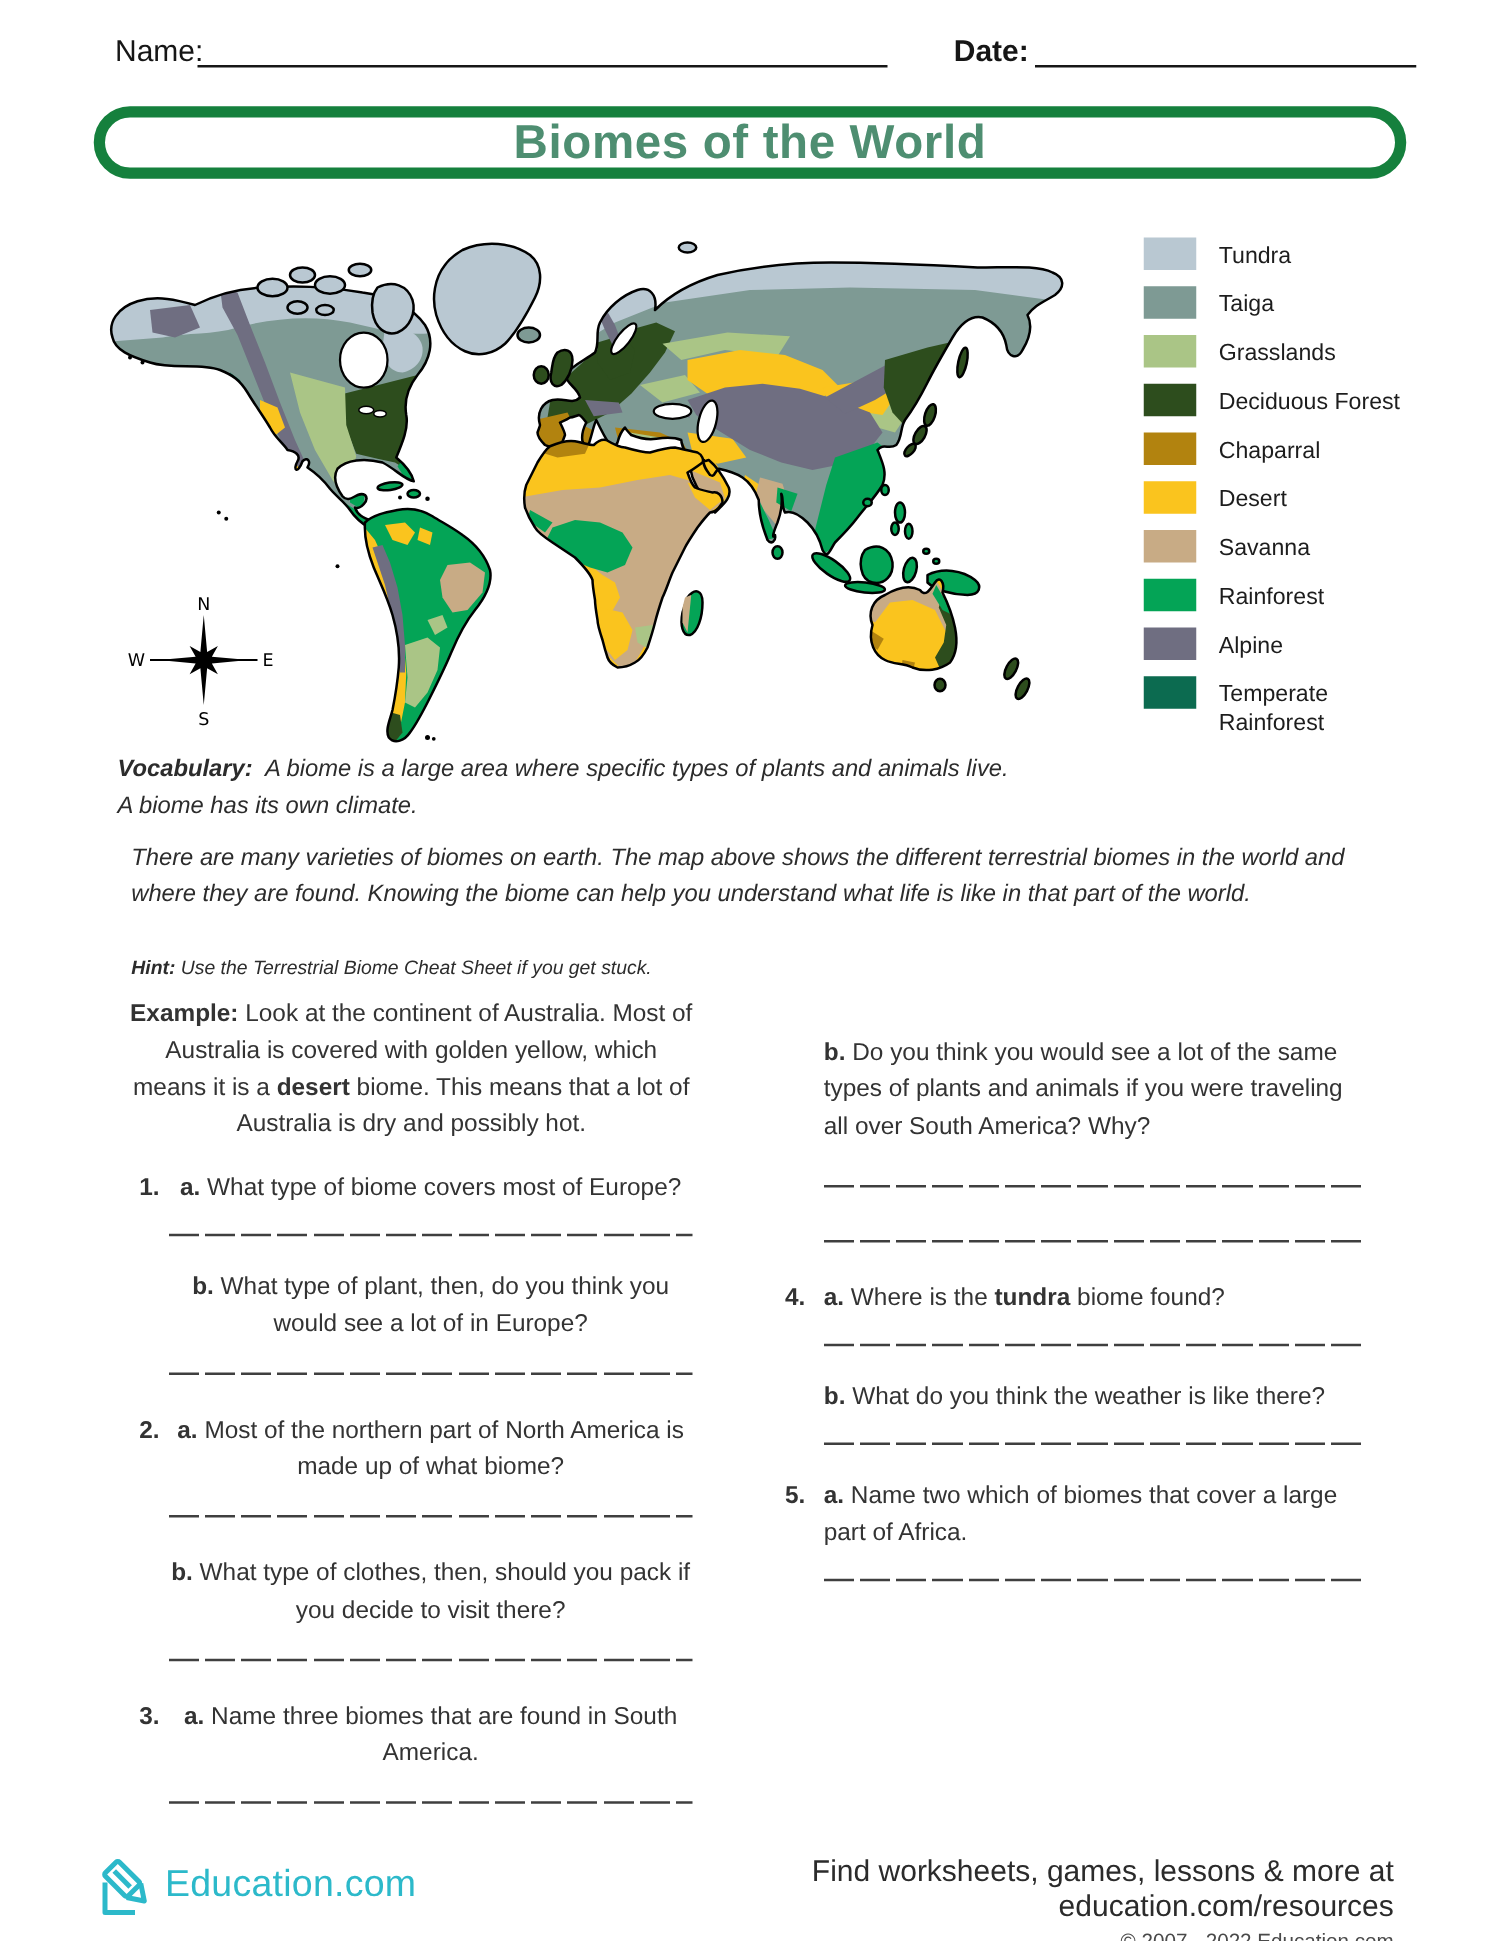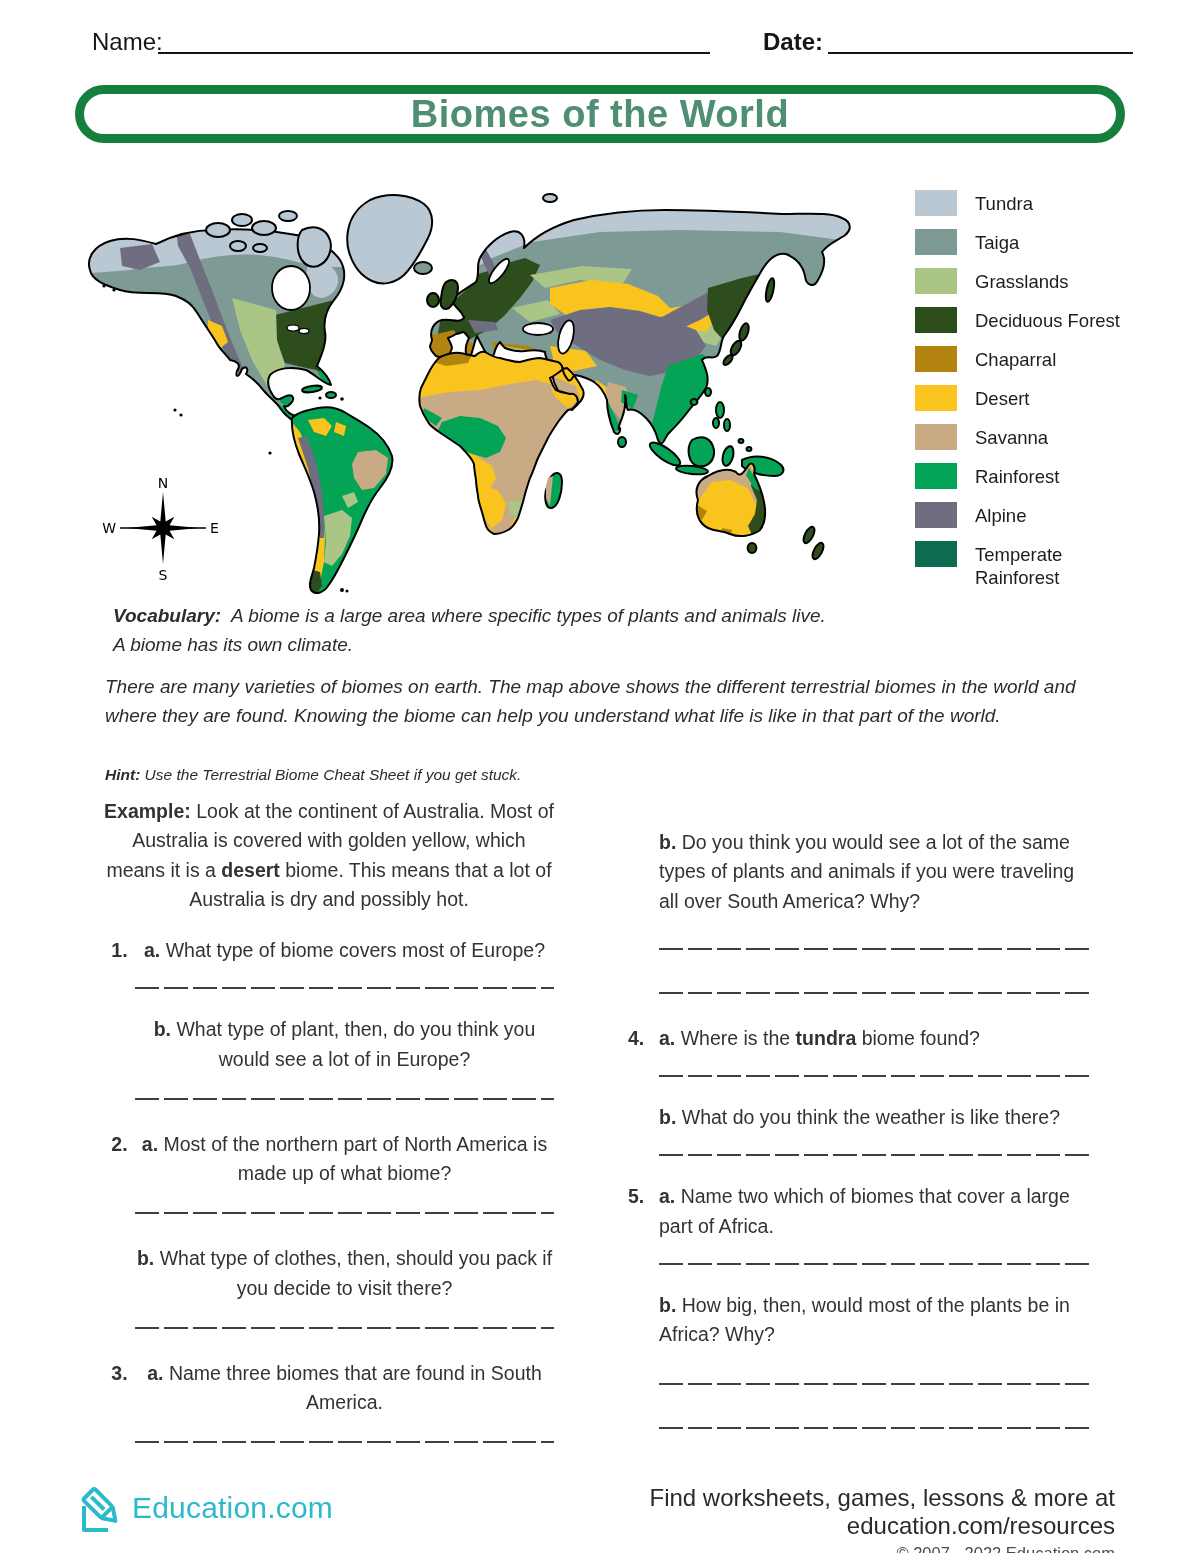--- a/index.html
+++ b/index.html
@@ -319,21 +319,21 @@
   <div class="legend-row">
     <div class="legend-swatch" style="background: rgb(111, 110, 129);"></div>
     <div class="legend-label">Alpine</div>
   </div>
   <div class="legend-row">
     <div class="legend-swatch" style="background: rgb(12, 107, 80);"></div>
     <div class="legend-label" style="width:118px;">Temperate Rainforest</div>
   </div>
 </div>
 
-<div class="abs vocab" style="left:113px; top:601px; width:1010px;">
+<div class="abs vocab" style="left:94px; top:601px; width:1010px;">
   <b>Vocabulary:</b>&nbsp;
   <span>A biome is a large area where specific types of plants and animals live.</span><br>
   <span>A biome has its own climate.</span>
 </div>
 
 <div class="abs intro-body" style="left:105px; top:672px; width:990px;">There are many varieties of biomes on earth. The map above shows the different terrestrial biomes in the world and where they are found. Knowing the biome can help you understand what life is like in that part of the world.</div>
 
 <div class="abs hint" style="left:105px; top:766px;">
   <b>Hint:</b>
   <span>Use the Terrestrial Biome Cheat Sheet if you get stuck.</span>
@@ -424,29 +424,20 @@
 
   <div class="qrow">
     <div class="qnum">5.</div>
     <div class="qbody">
       <b>a.</b>
       <span>Name two which of biomes that cover a large part of Africa.</span>
       <div class="ansline tight"></div>
     </div>
   </div>
 
-  <div class="qrow">
-    <div class="qnum"></div>
-    <div class="qbody">
-      <b>b.</b>
-      <span>How big, then, would most of the plants be in Africa? Why?</span>
-      <div class="ansline" style="margin-top:34px;"></div>
-      <div class="ansline second"></div>
-    </div>
-  </div>
 </div>
 
 <div class="abs" style="left:78px; top:1480px; display:flex; align-items:center;">
   <svg width="54" height="56" viewBox="0 0 54 56">
     <g fill="none" stroke="#2cb9ca" stroke-width="4" stroke-linejoin="round">
       <path d="M6,26 L6,50 L30,50"></path>
       <g transform="rotate(-45 24 26)">
         <rect x="15" y="8" width="16" height="26" rx="2"></rect>
         <path d="M15,34 L23,46 L31,34"></path>
         <line x1="23" y1="12" x2="23" y2="30"></line>

